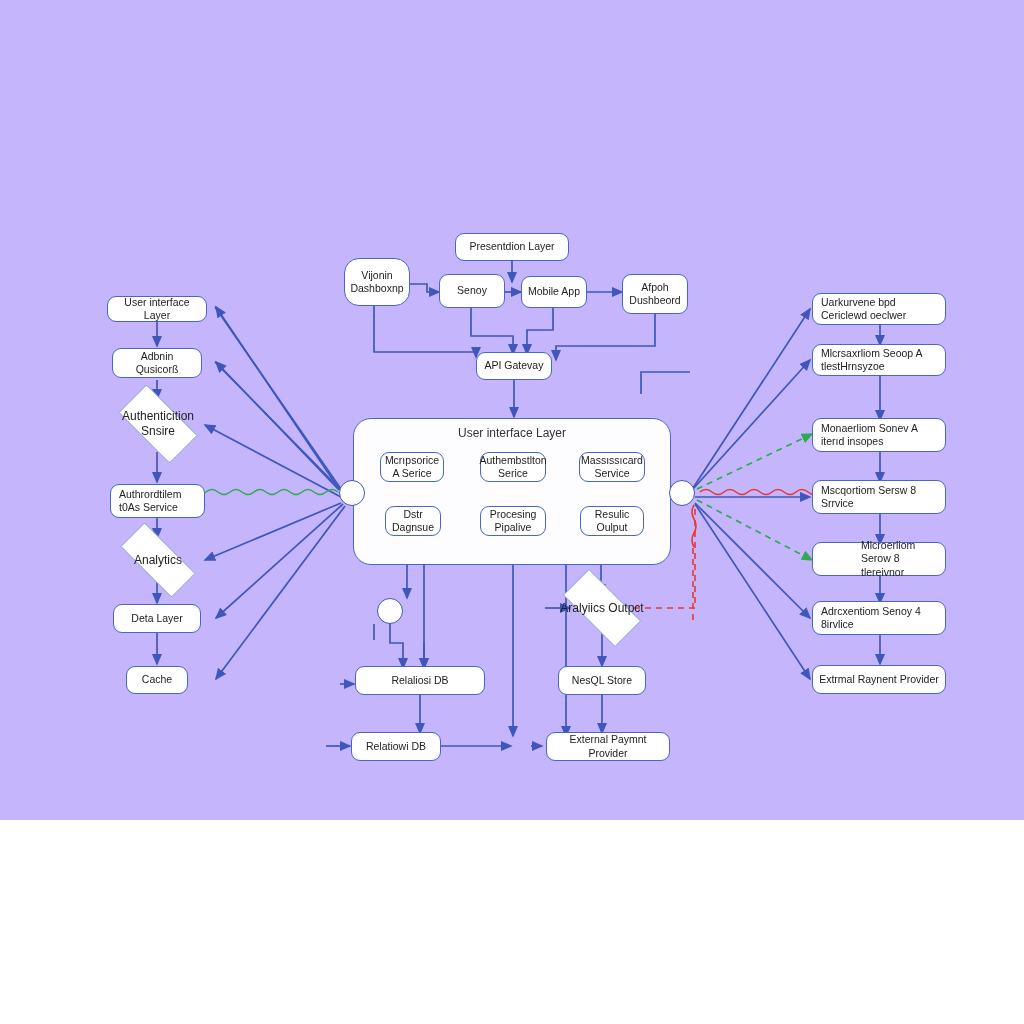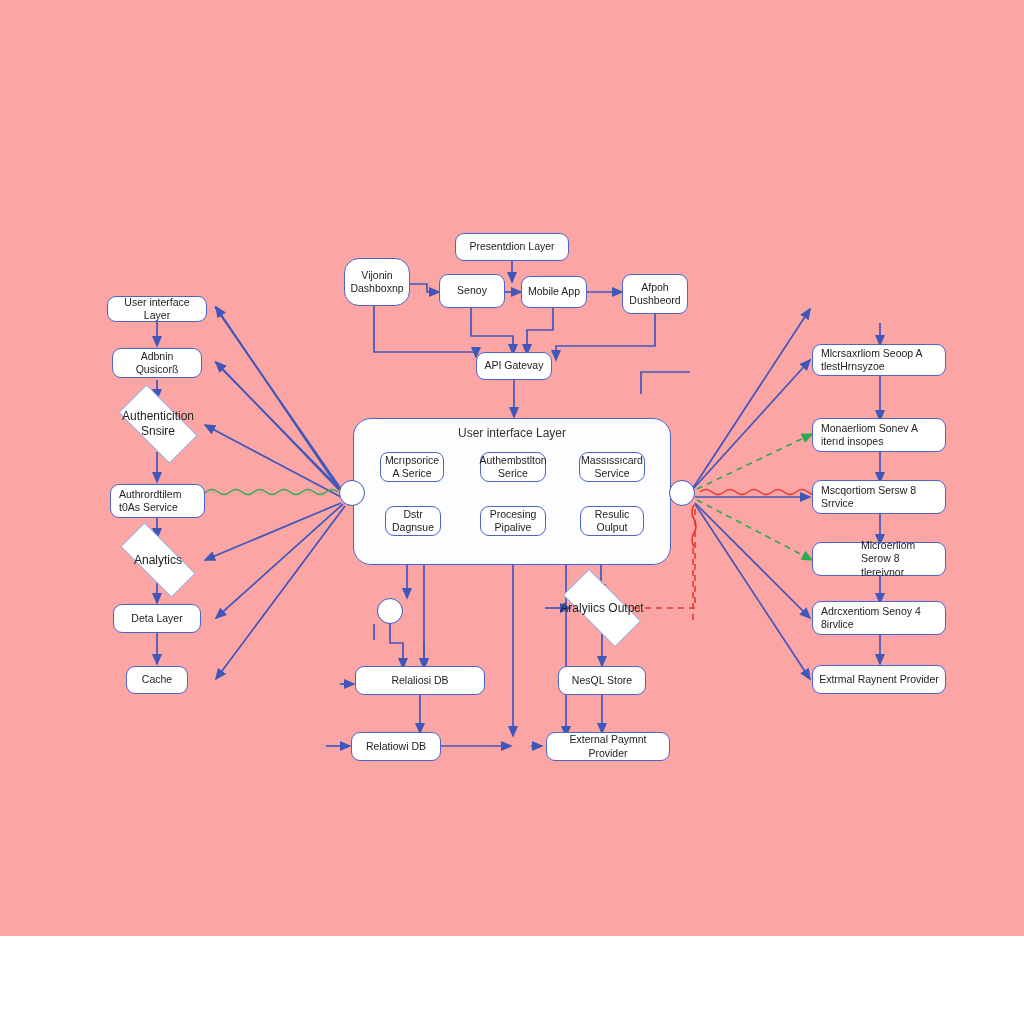--- a/index.html
+++ b/index.html
@@ -1,19 +1,19 @@
 <!DOCTYPE html>
 <html><head>
 <meta charset="utf-8">
 <title>Architecture Diagram</title>
 <style>
   html,body{margin:0;padding:0;background:#ffffff;}
   body{width:1024px;height:1024px;overflow:hidden;
        font-family:"Liberation Sans","DejaVu Sans",sans-serif;}
-  #canvas{position:relative;width:1024px;height:936px;background:#fca5a5;}
+  #canvas{position:relative;width:1024px;height:820px;background:#c4b5fd;}
   svg#wires{position:absolute;left:0;top:0;width:1024px;height:1024px;}
   .node{position:absolute;box-sizing:border-box;display:flex;align-items:center;
         justify-content:center;text-align:center;background:#ffffff;
         border:1.6px solid #4a64c8;border-radius:9px;color:#222222;
         font-size:10.5px;line-height:1.25;padding:2px 5px;}
   .node.left-align{justify-content:flex-start;text-align:left;padding-left:8px;}
   .diamond{position:absolute;display:flex;align-items:center;justify-content:center;
            text-align:center;font-size:12px;line-height:1.25;color:#222222;}
   .diamond .dshape{position:absolute;left:0;top:0;width:100%;height:100%;
            background:#ffffff;border:1.6px solid #4a64c8;
@@ -150,21 +150,21 @@
 
   <div class="node" style="left:521px;top:276px;width:66px;height:32px;">Mobile App</div>
 
   <div class="node" style="left:622px;top:274px;width:66px;height:40px;">Afpoh Dushbeord</div>
 
   <div class="node" style="left:476px;top:352px;width:76px;height:28px;">API Gatevay</div>
 
   <div class="cluster" style="left:353px;top:418px;width:318px;height:147px;"></div>
   <div class="cluster-title" style="left:353px;top:426px;width:318px;">User interface Layer</div>
 
-  <div class="node" style="left:380px;top:452px;width:64px;height:30px;border-radius:8px;">Mcrıpsorice A Serice</div>
+  <div class="node" style="left:380px;top:452px;width:64px;height:30px;">Mcrıpsorice A Serice</div>
   <div class="node" style="left:480px;top:452px;width:66px;height:30px;">Authembstlton Serice</div>
   <div class="node" style="left:579px;top:452px;width:66px;height:30px;">Massıssıcard Service</div>
 
   <div class="node" style="left:385px;top:506px;width:56px;height:30px;">Dstr Dagnsue</div>
   <div class="node" style="left:480px;top:506px;width:66px;height:30px;">Procesing Pipalive</div>
   <div class="node" style="left:580px;top:506px;width:64px;height:30px;">Resulic Oulput</div>
 
   <div class="hub" style="left:339px;top:480px;"></div>
   <div class="hub" style="left:669px;top:480px;"></div>
 
@@ -181,20 +181,21 @@
 
   <div class="diamond" style="left:107px;top:536px;width:102px;height:48px;">
     <span class="dshape"></span>
     <span class="dlabel">Analytics</span>
   </div>
 
   <div class="node" style="left:113px;top:604px;width:88px;height:29px;">Deta Layer</div>
 
   <div class="node" style="left:126px;top:666px;width:62px;height:28px;">Cache</div>
 
+  <div class="node left-align" style="left:812px;top:293px;width:134px;height:32px;">Uarkurvene bpd Cericlewd oeclwer</div>
   <div class="node left-align" style="left:812px;top:344px;width:134px;height:32px;">Mlcrsaxrliom Seoop A tlestHrnsyzoe</div>
   <div class="node left-align" style="left:812px;top:418px;width:134px;height:34px;">Monaerliom Sonev A iterıd insopes</div>
   <div class="node left-align" style="left:812px;top:480px;width:134px;height:34px;">Mscqortiom Sersw 8 Srrvice</div>
   <div class="node left-align" style="left:812px;top:542px;width:134px;height:34px;padding-left:48px;">Mlcroerliom Serow 8 tlereivnor</div>
   <div class="node left-align" style="left:812px;top:601px;width:134px;height:34px;">Adrcxentiom Senoy 4 8irvlice</div>
   <div class="node" style="left:812px;top:665px;width:134px;height:29px;">Extrmal Raynent Provider</div>
 
   <div class="hub" style="left:377px;top:598px;width:26px;height:26px;"></div>
 
   <div class="node" style="left:355px;top:666px;width:130px;height:29px;">Relaliosi DB</div>

